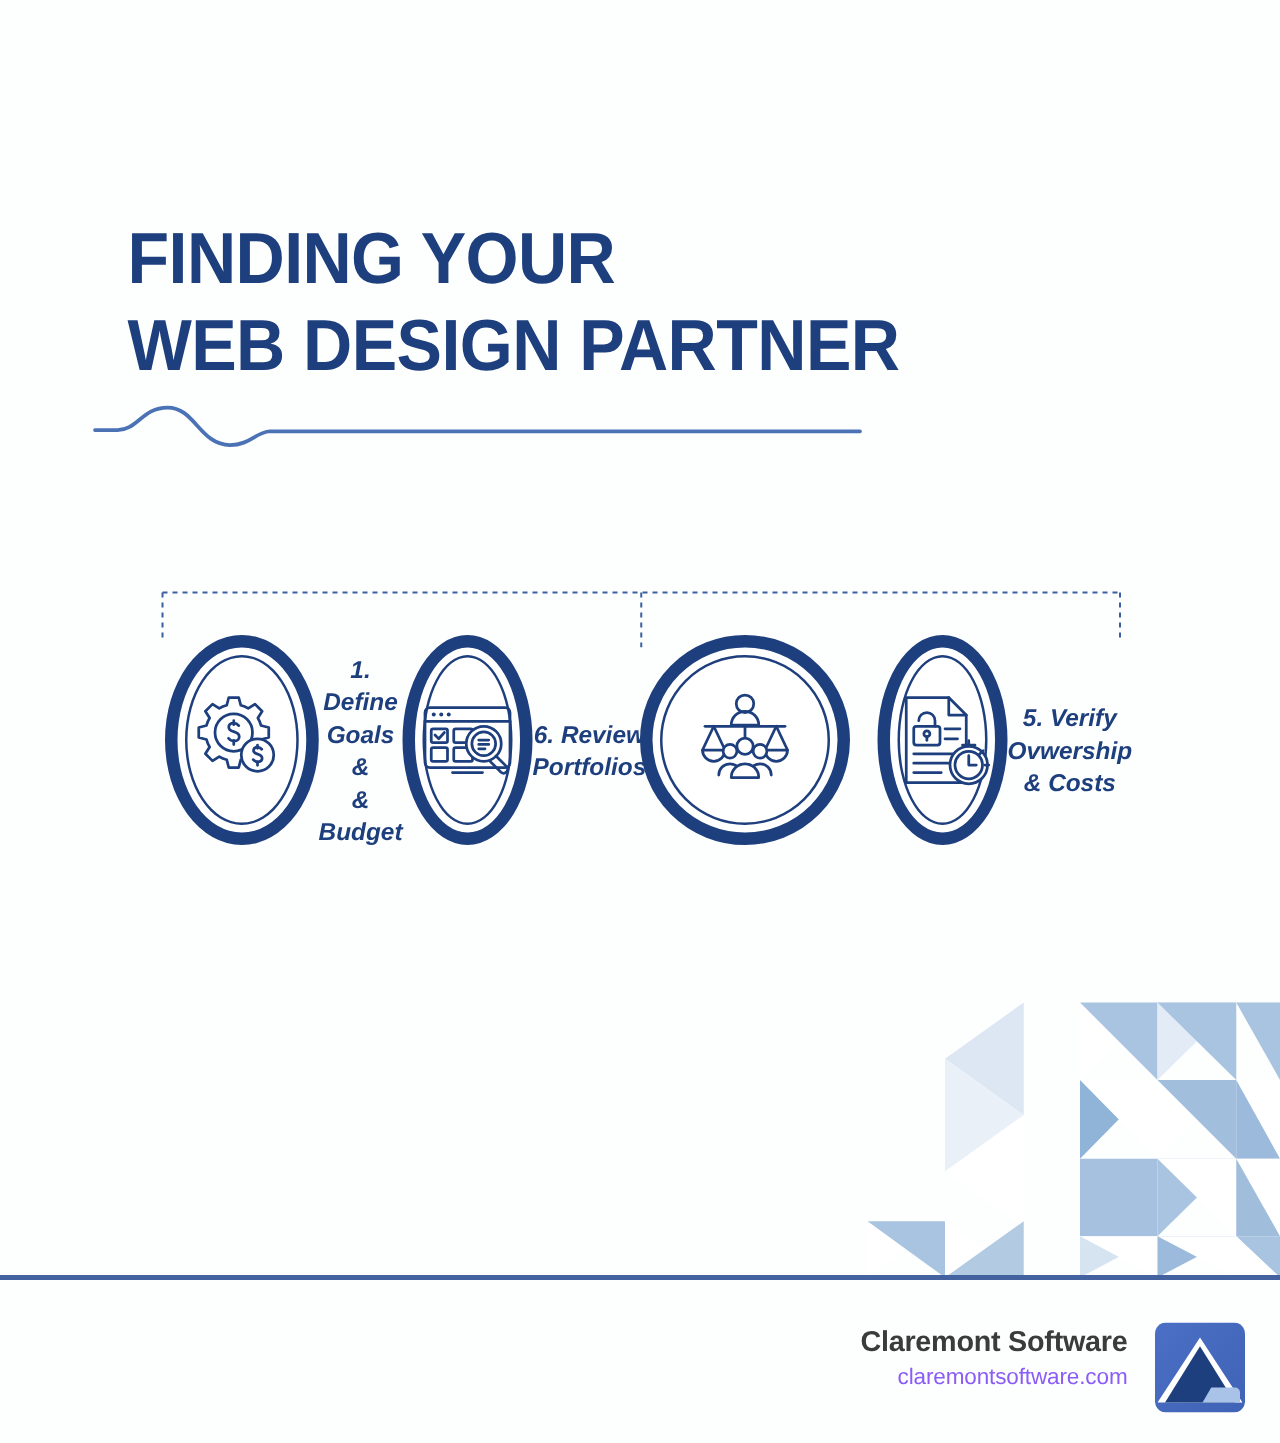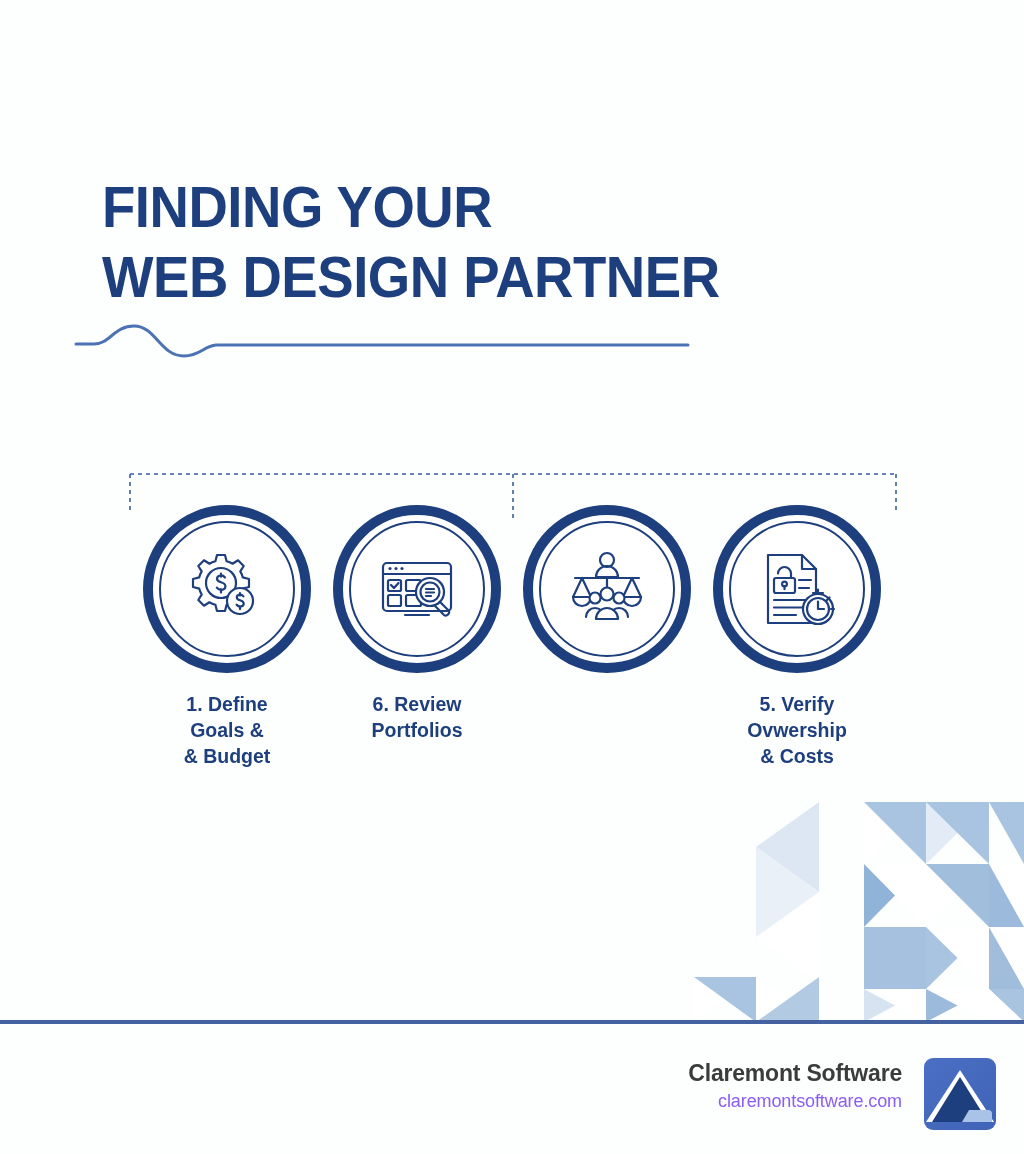--- a/index.html
+++ b/index.html
@@ -31,21 +31,21 @@
   }
   .rule-wrap{position:absolute;left:72px;top:322px;width:620px;height:44px;}
   .rule-wrap svg{display:block;}
 
   
   .connector{position:absolute;left:128px;top:470px;width:770px;height:48px;}
   .connector svg{display:block;}
 
   
   .steps{position:absolute;left:0;top:505px;width:1024px;display:flex;justify-content:center;}
-  .step{width:190px;display:flex;flex-direction:column;align-items:center;}
+  .step{width:190px;display:flex;align-items:center;font-style:italic;}
   .circle{
     width:168px;height:168px;border-radius:50%;
     border:10px solid #1e3f7d;
     background:#ffffff;
     display:flex;align-items:center;justify-content:center;
     box-sizing:border-box;
     position:relative;
   }
   .circle::after{
     content:"";

